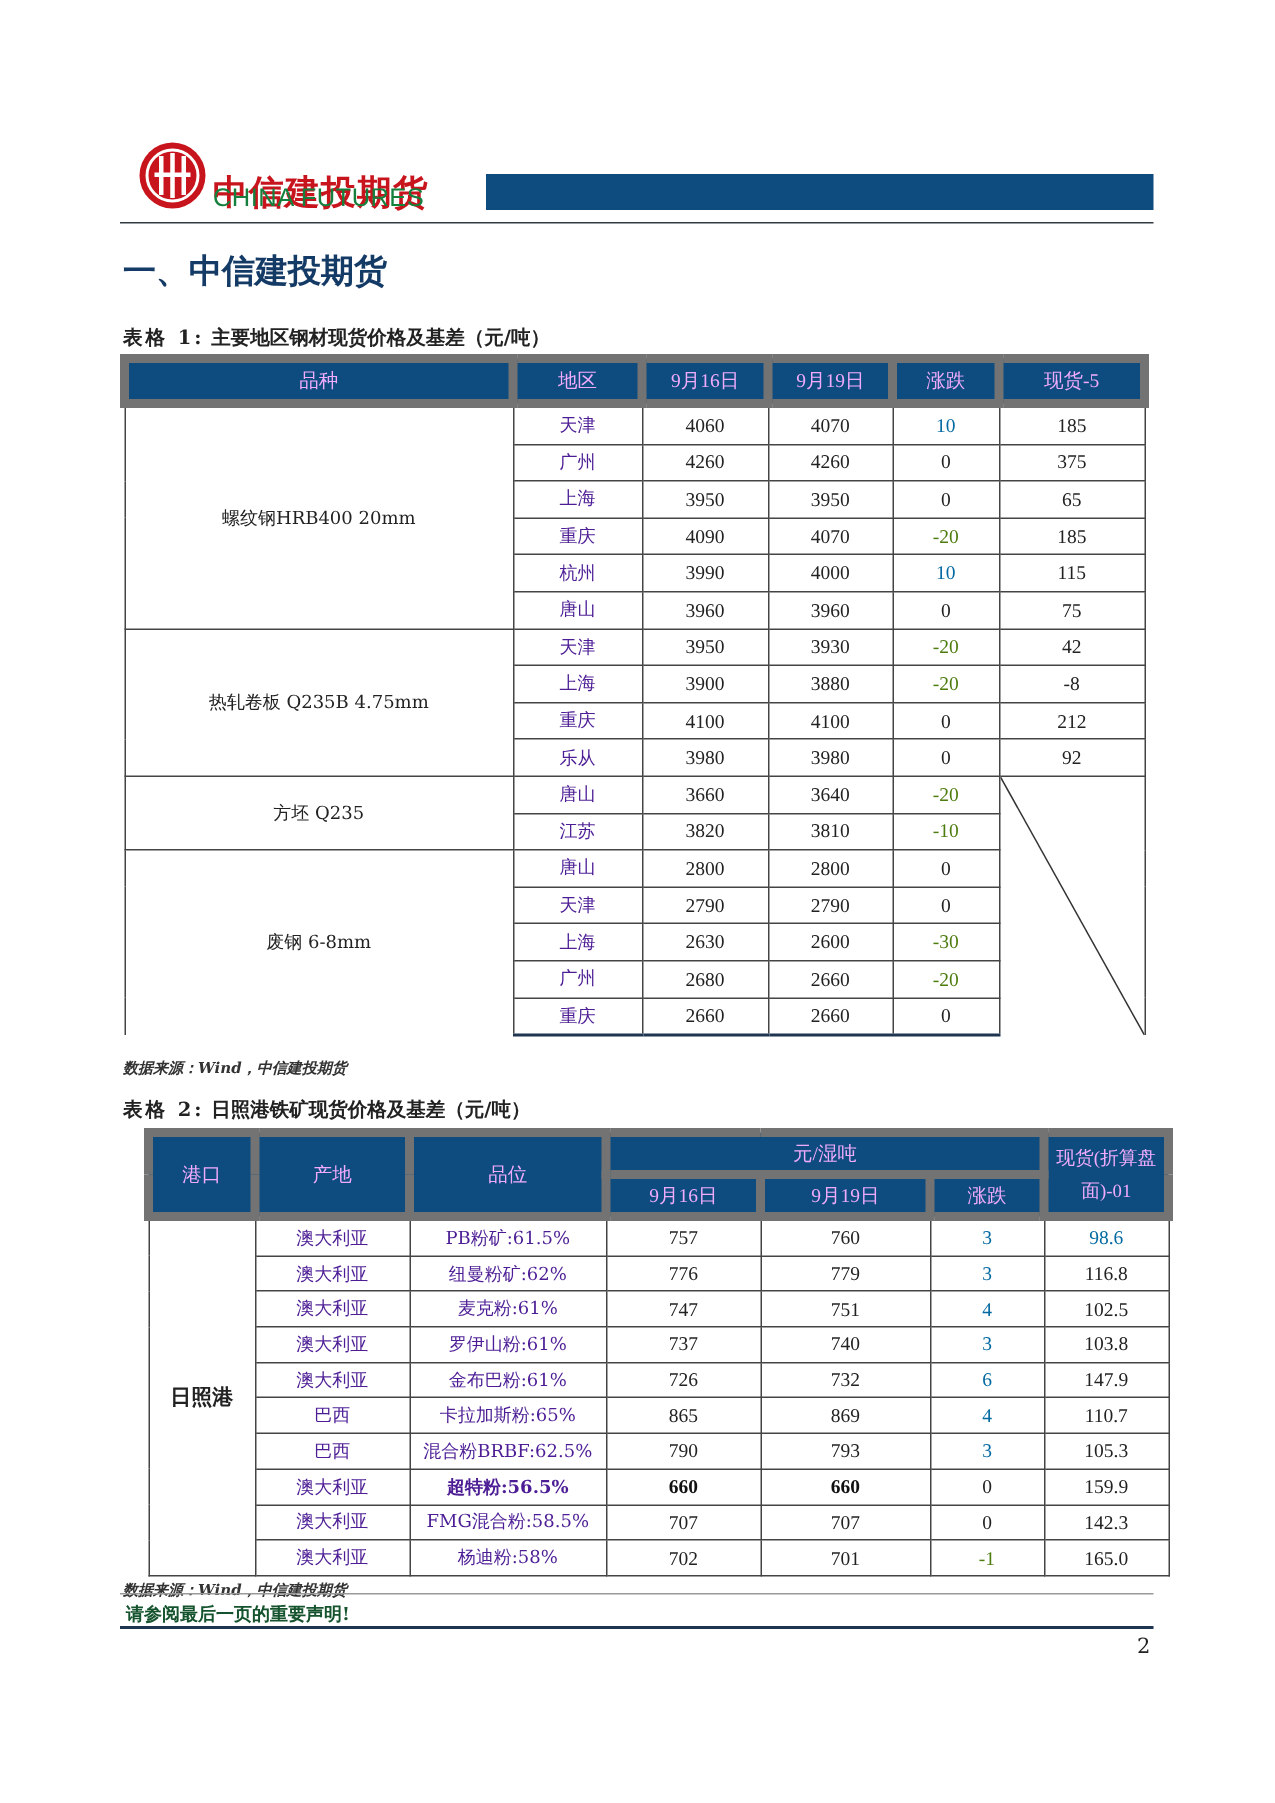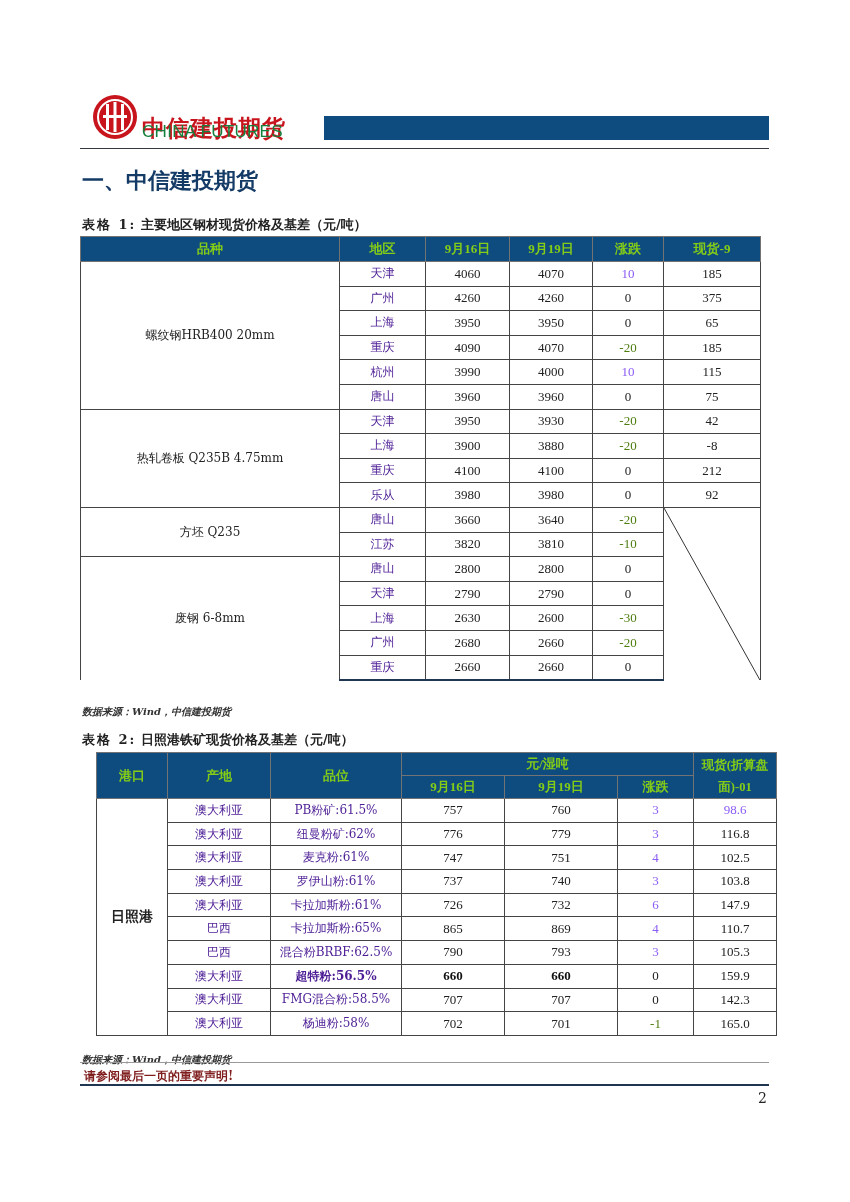--- a/index.html
+++ b/index.html
@@ -19,42 +19,42 @@
   #section-title { left:82px; top:166px; font-family:"DejaVu Sans", sans-serif;
                    font-size:22px; font-weight:bold; color:#143a66; white-space:nowrap; }
 
   .caption { font-size:13px; font-weight:bold; color:#222; white-space:nowrap; }
   .caption .lbl { letter-spacing:2px; }
   .source { font-size:10px; font-style:italic; font-weight:bold; color:#333; white-space:nowrap;margin-top:19px; }
 
   table { border-collapse:collapse; position:absolute; table-layout:fixed; }
   td, th { padding:0; text-align:center; vertical-align:middle; font-size:13px;
            font-family:"Liberation Serif", "DejaVu Serif", serif; }
-  th { background:#0e4c80; color:#84cc16; font-weight:bold; border:1px solid #737373; font-size:13px; }
+  th { background:#0e4c80; color:#f0abfc; font-weight:normal; border:6px solid #737373; font-size:13px; }
   td { border:1px solid #444; color:#222; }
   td.region, td.origin, td.grade { color:#4c1d95; font-family:"DejaVu Serif", serif; font-size:12px; }
   td.product { font-family:"DejaVu Serif", serif; font-size:12px; }
-  .up { color:#8b5cf6; }
+  .up { color:#0369a1; }
   .down { color:#4d7c0f; }
   .bold { font-weight:bold; color:#111; }
 
   #t1 { left:80px; top:236px; width:680px; }
   #t1 th { height:24px; }
   #t1 td { height:23.6px; }
   #t1 td.product { border-right:1px solid #444; }
   td.diag { position:relative; border-bottom:none; }
   td.diag svg { position:absolute; left:0; top:0; width:100%; height:100%; }
 
   #t2 { left:96px; top:752px; width:680px; }
   #t2 th.top { height:22px; }
   #t2 th.sub { height:22px; }
   #t2 td { height:22.7px; }
 
   #footer-line1 { left:80px; top:1062px; width:689px; height:1px; background:#999; }
-  #footer-note { left:84px; top:1068px; font-size:12px; font-weight:bold; color:#7f1d1d; white-space:nowrap; }
+  #footer-note { left:84px; top:1068px; font-size:12px; font-weight:bold; color:#14532d; white-space:nowrap; }
   #footer-line2 { left:80px; top:1084px; width:689px; height:2px; background:#1f3550; }
   #page-num { left:758px; top:1090px; font-size:14px; color:#222; }
 </style>
 </head>
 <body>
 
 <div class="abs" id="logo">
   <svg viewBox="0 0 46 46" width="46" height="46">
     <circle cx="23" cy="23" r="22" fill="#c8151d"></circle>
     <circle cx="23" cy="23" r="17" fill="none" stroke="#fff" stroke-width="2"></circle>
@@ -85,21 +85,21 @@
       <col style="width:71px">
       <col style="width:97px">
   </colgroup>
   <thead>
     <tr>
       <th>品种</th>
       <th>地区</th>
       <th>9月16日</th>
       <th>9月19日</th>
       <th>涨跌</th>
-      <th>现货-9</th>
+      <th>现货-5</th>
     </tr>
   </thead>
   <tbody>
 
     <tr>
       <td class="product" rowspan="6">螺纹钢HRB400 20mm</td>
       <td class="region">天津</td>
       <td>4060</td>
       <td>4070</td>
       <td class="up">10</td>
@@ -284,21 +284,21 @@
     <tr>
       <td class="origin">澳大利亚</td>
       <td class="grade">罗伊山粉:61%</td>
       <td>737</td>
       <td>740</td>
       <td class="up">3</td>
       <td>103.8</td>
     </tr>
     <tr>
       <td class="origin">澳大利亚</td>
-      <td class="grade">卡拉加斯粉:61%</td>
+      <td class="grade">金布巴粉:61%</td>
       <td>726</td>
       <td>732</td>
       <td class="up">6</td>
       <td>147.9</td>
     </tr>
     <tr>
       <td class="origin">巴西</td>
       <td class="grade">卡拉加斯粉:65%</td>
       <td>865</td>
       <td>869</td>

